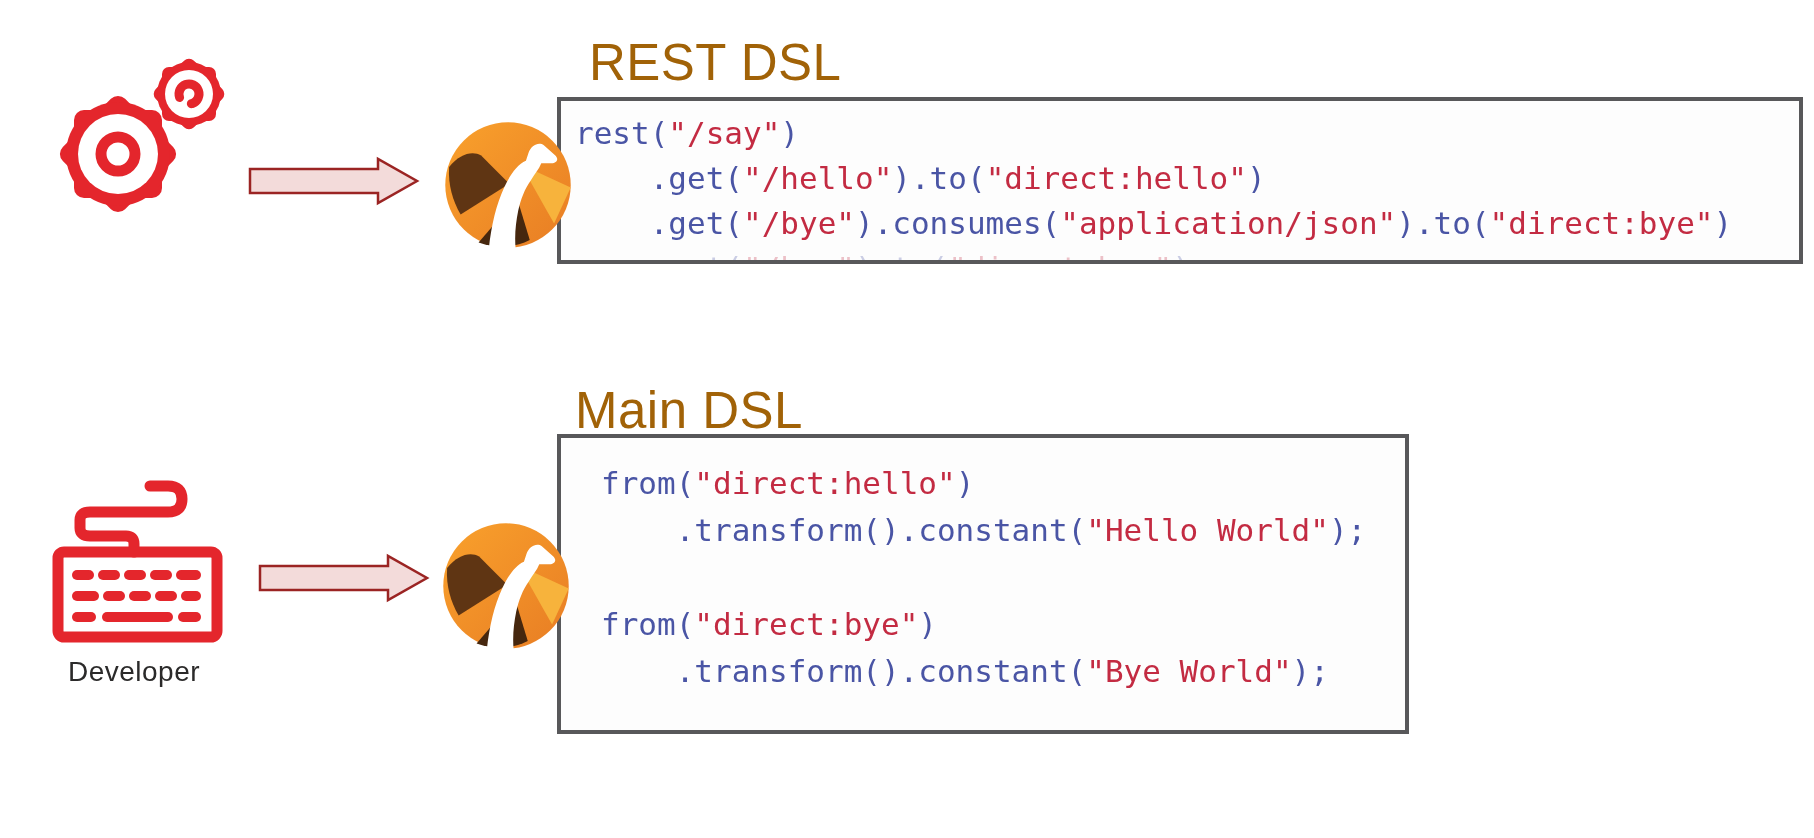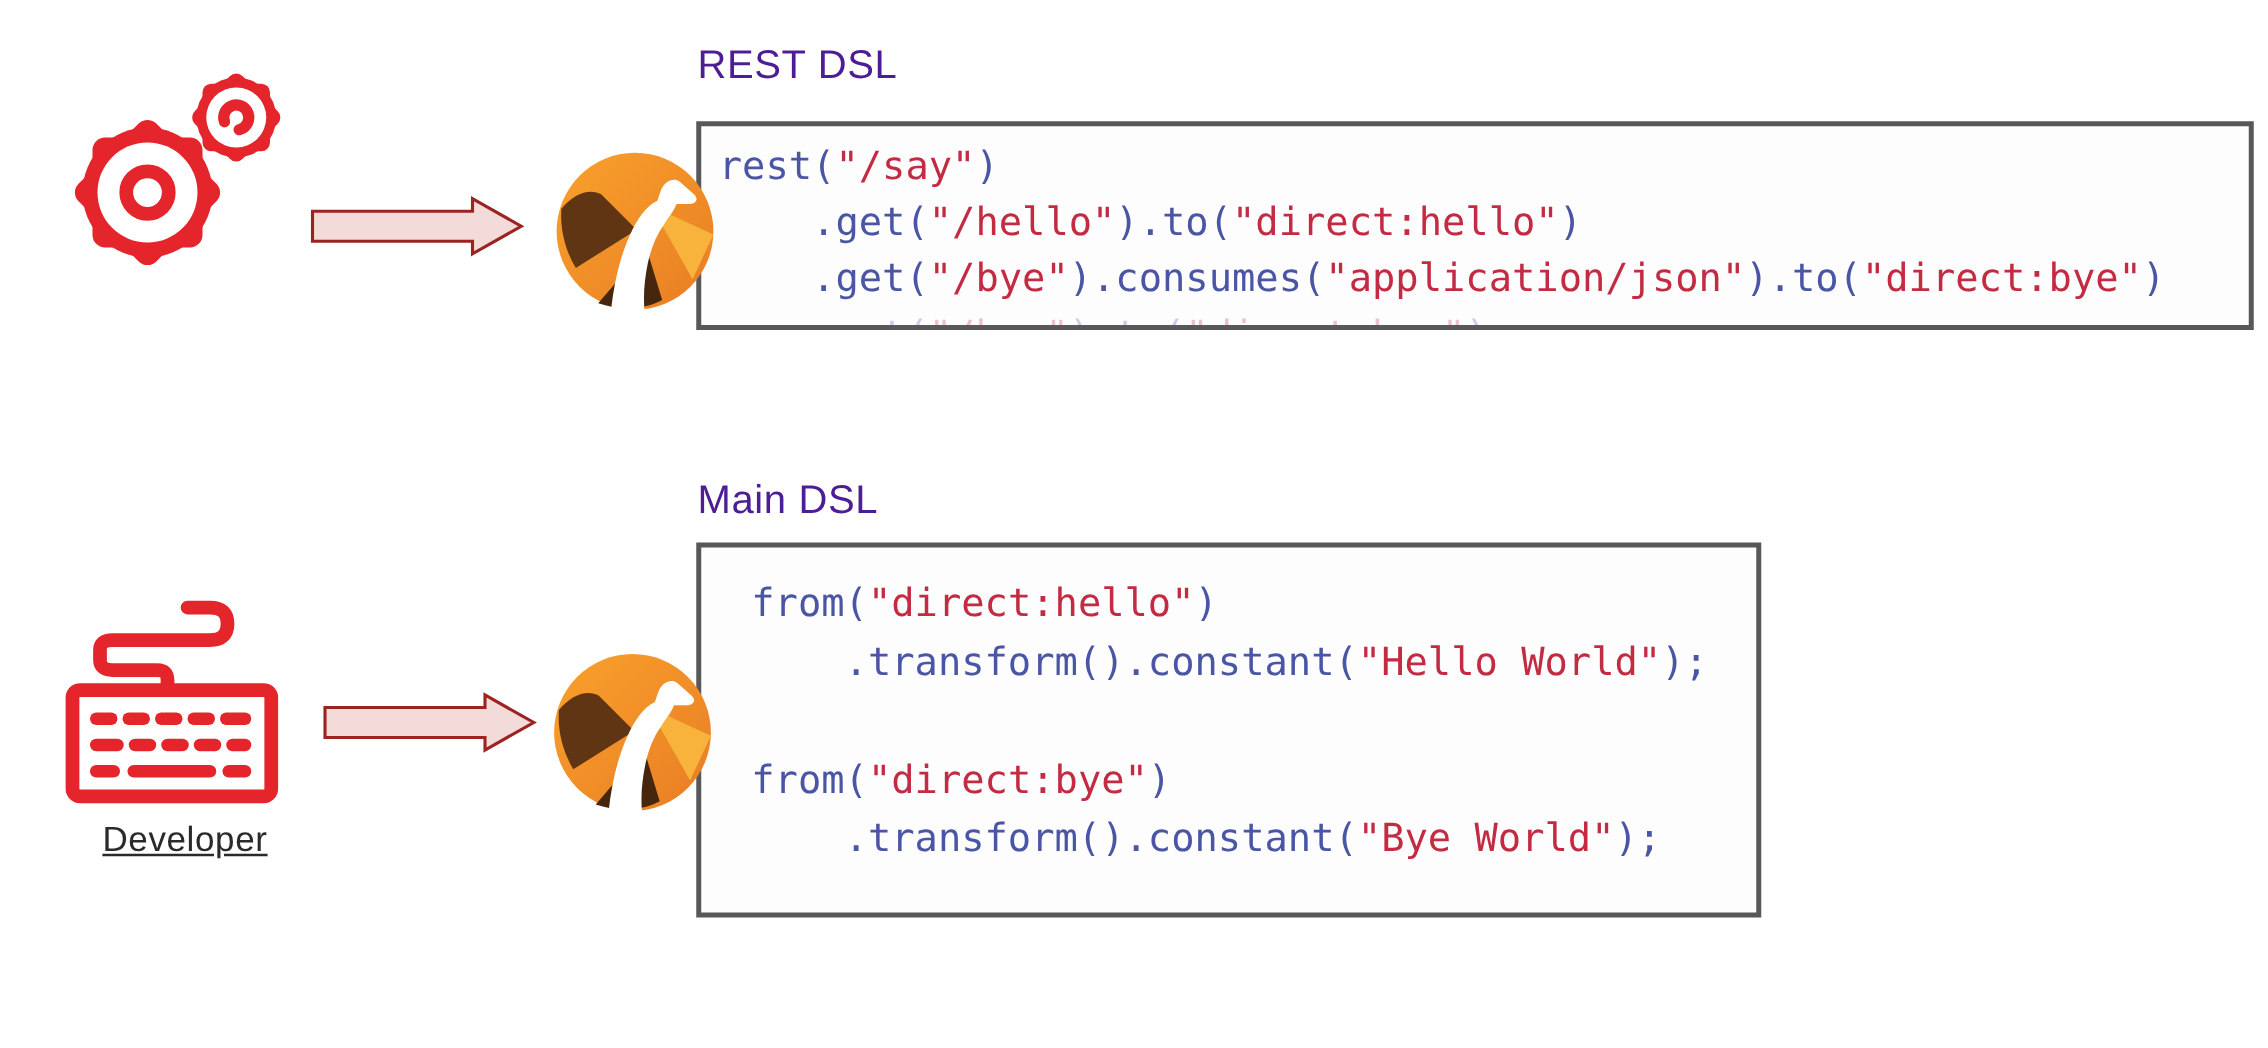--- a/index.html
+++ b/index.html
@@ -14,30 +14,31 @@
   .abs { position: absolute; }
 
   .actor-label {
     position: absolute;
     text-align: center;
     font-size: 28px;
     color: #2b2a2a;
     letter-spacing: 0.5px;
   }
   #automation-label { left: 30px; top: 222px; width: 216px; }
-  #developer-label  { left: 40px; top: 656px; width: 216px; text-decoration: underline; }
+  #developer-label  { left: 26px; top: 656px; width: 216px; }
 
   .dsl-title {
     position: absolute;
-    font-size: 32px;
-    color: #4c1d95;
+    font-size: 51px;
+    color: #a16207;
     letter-spacing: 0.5px;
+    margin-left: 31px;
   }
   #rest-title { left: 558px; top: 33px; }
-  #main-title { left: 558px; top: 381px; text-align: center; }
+  #main-title { left: 544px; top: 381px; text-align: center; }
 
   .code-box {
     position: absolute;
     background: #fdfdfd;
     border: 4px solid #58585a;
     box-sizing: border-box;
     overflow: hidden;
     z-index: 1;
   }
   #rest-box { left: 557px; top: 97px;  width: 1246px; height: 167px; }

